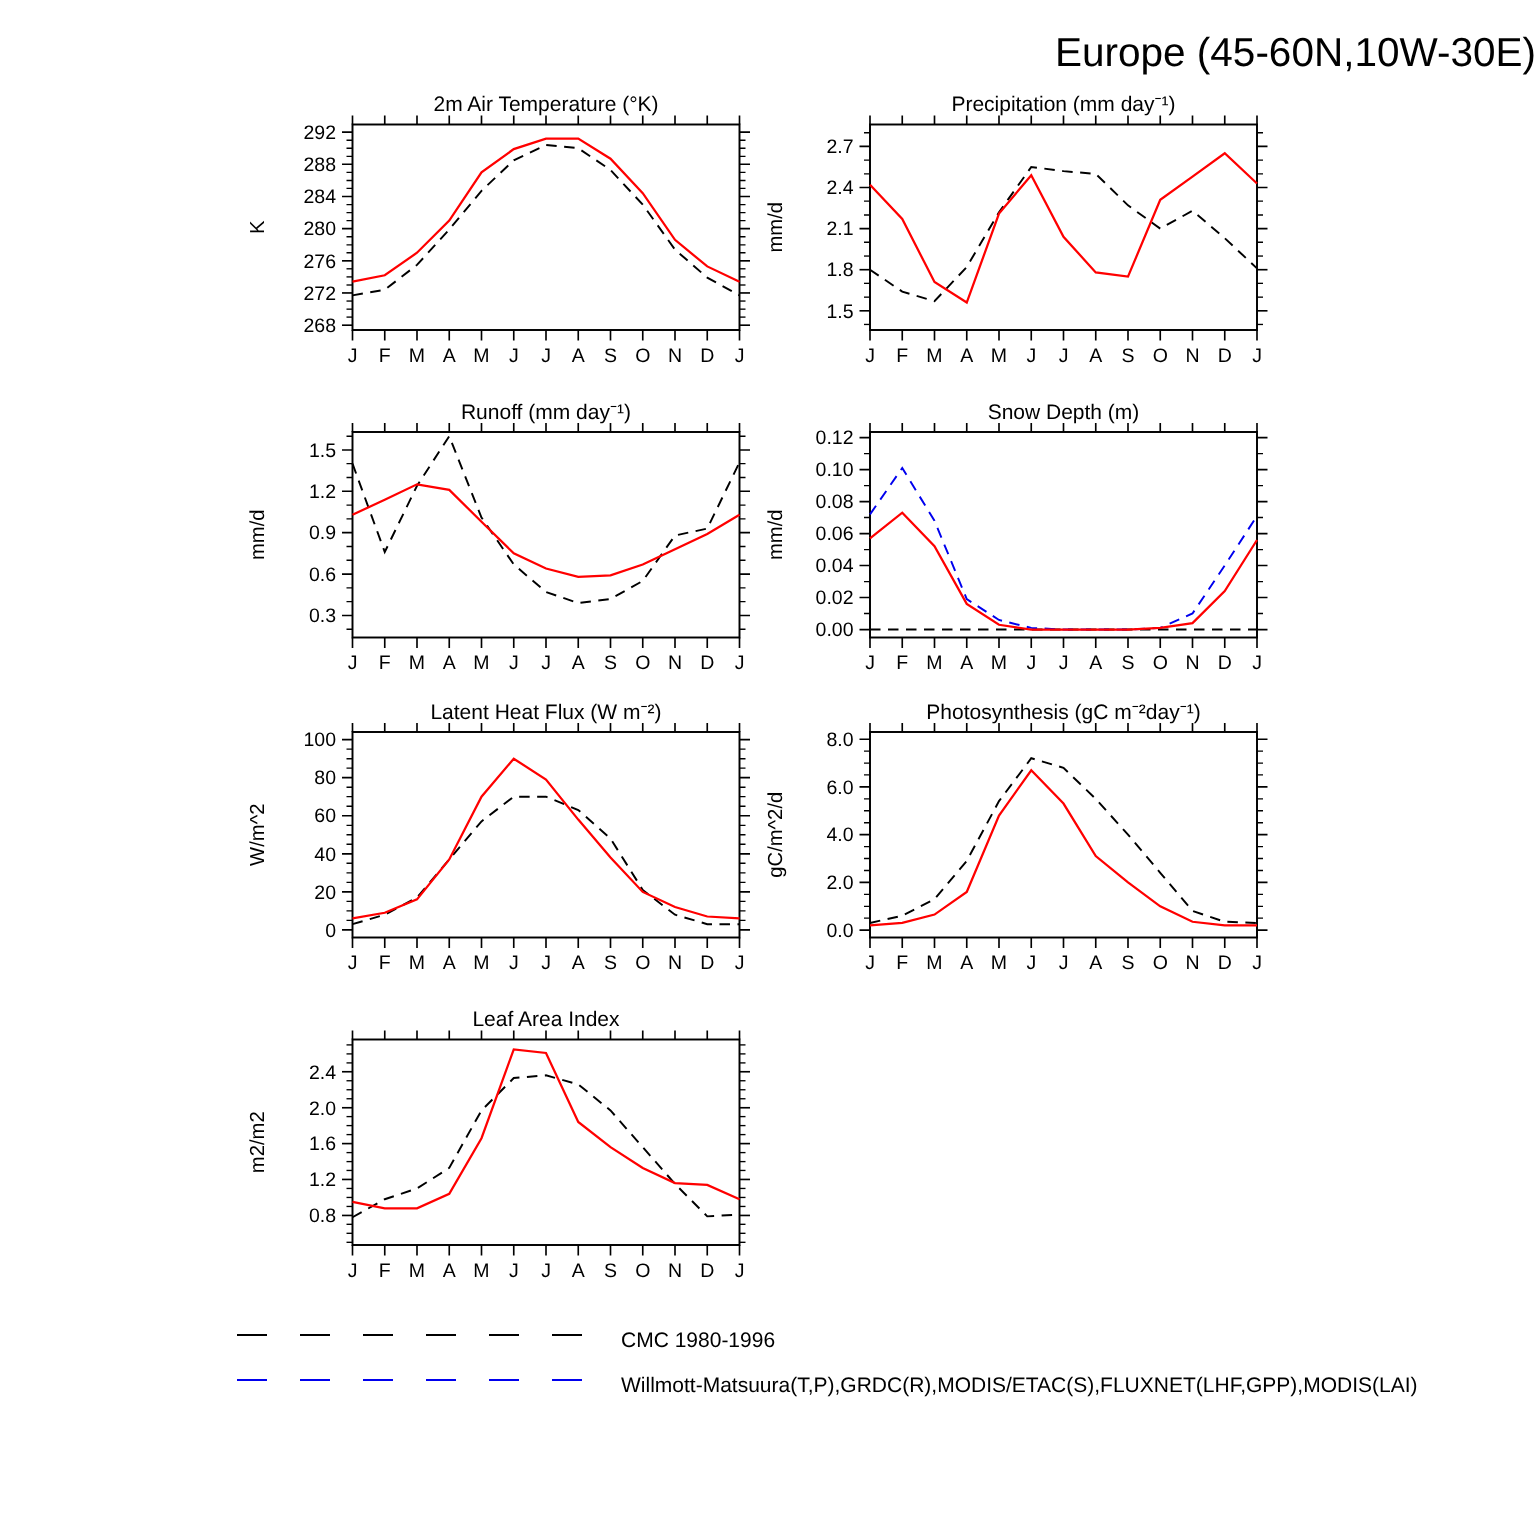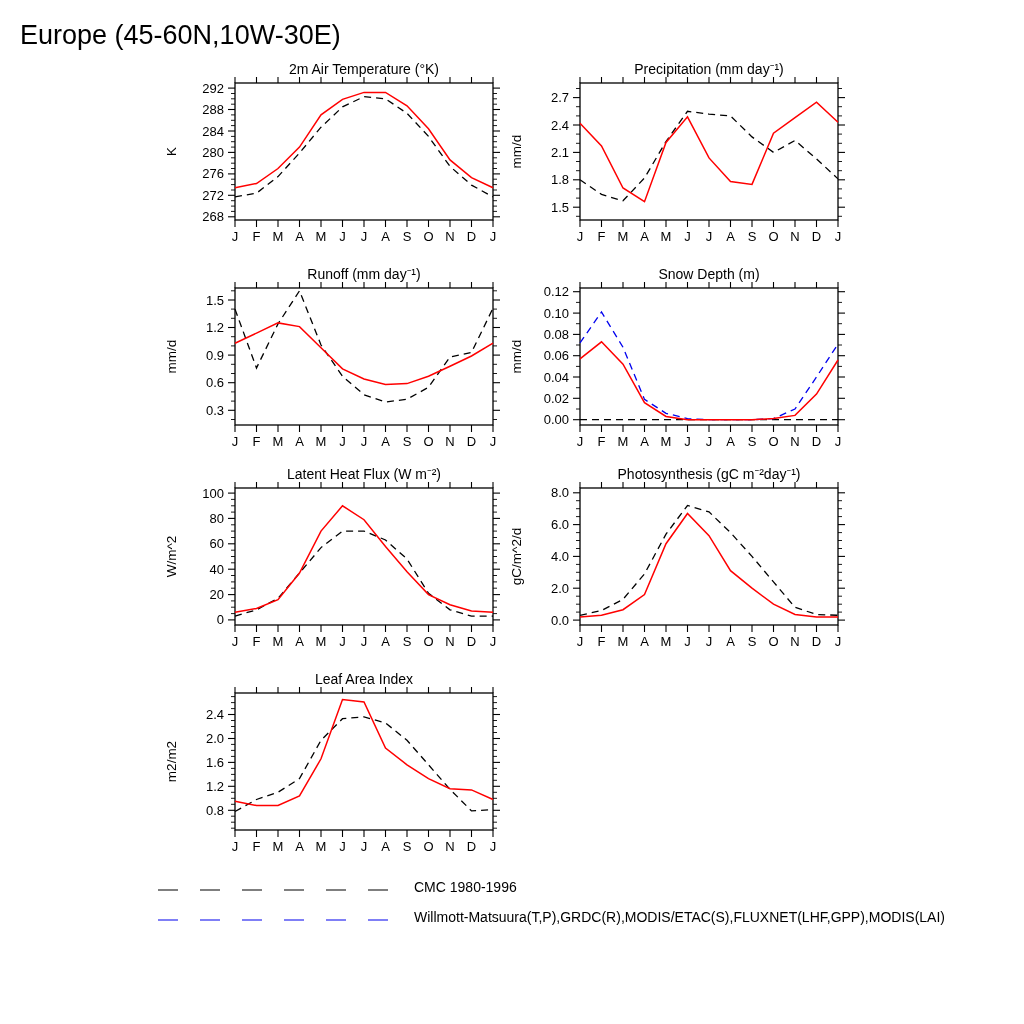--- a/index.html
+++ b/index.html
@@ -1,28 +1,28 @@
 <!DOCTYPE html>
 <html><head>
 <meta charset="utf-8">
 <style>
   html,body{margin:0;padding:0;background:#ffffff;}
   #root{position:relative;width:1024px;height:1024px;background:#ffffff;
         font-family:"Liberation Sans",sans-serif;color:#000;overflow:hidden;}
-  .main-title{position:absolute;left:20px;top:20px;width:1004px;text-align:left;
+  .main-title{position:absolute;left:20px;top:20px;width:1004px;text-align:right;
               font-size:27px;letter-spacing:0px;}
   svg.chart{position:absolute;}
   .box{fill:none;stroke:#000;stroke-width:1.3;}
   .tk{stroke:#000;stroke-width:1.1;}
   .tkm{stroke:#000;stroke-width:0.9;}
   .tl{font-family:"Liberation Sans",sans-serif;font-size:13px;fill:#000;}
   .ct{font-family:"Liberation Sans",sans-serif;font-size:14px;fill:#000;}
   .yl{font-family:"Liberation Sans",sans-serif;font-size:13.5px;fill:#000;}
   .legend{position:absolute;left:158px;top:879px;}
-  .legend-row{display:flex;align-items:flex-start;height:22px;margin-bottom:8px;}
+  .legend-row{display:flex;align-items:flex-end;height:22px;margin-bottom:8px;}
   .legend-label{font-size:14px;margin-left:10px;white-space:nowrap;}
 </style>
 </head>
 <body>
 
 <div id="root">
   <div class="main-title">Europe (45-60N,10W-30E)</div>
 
   <svg class="chart" style="left:150px;top:55px;" width="360" height="205" viewBox="0 0 360 205">
       <text class="ct" x="214" y="19" text-anchor="middle">2m Air Temperature (°K)</text>

